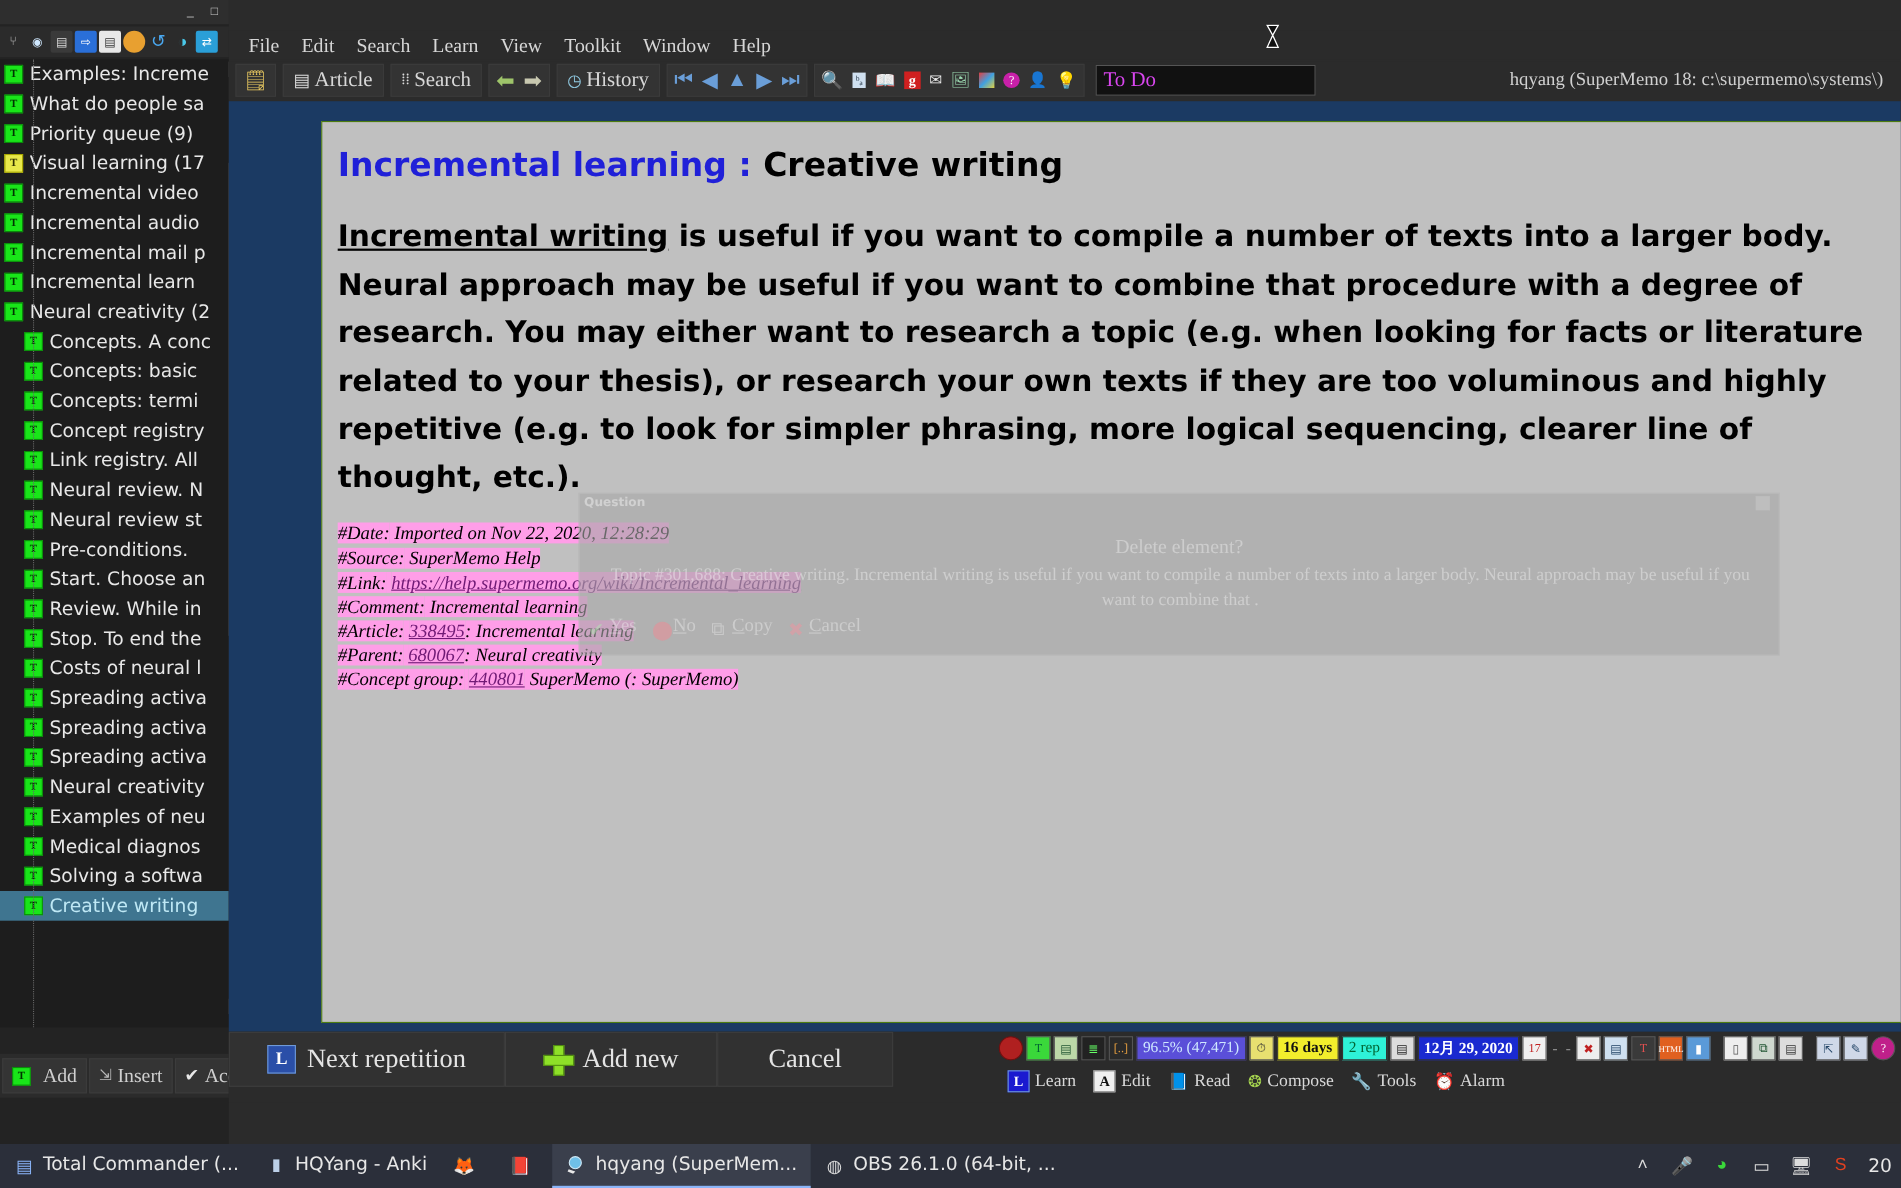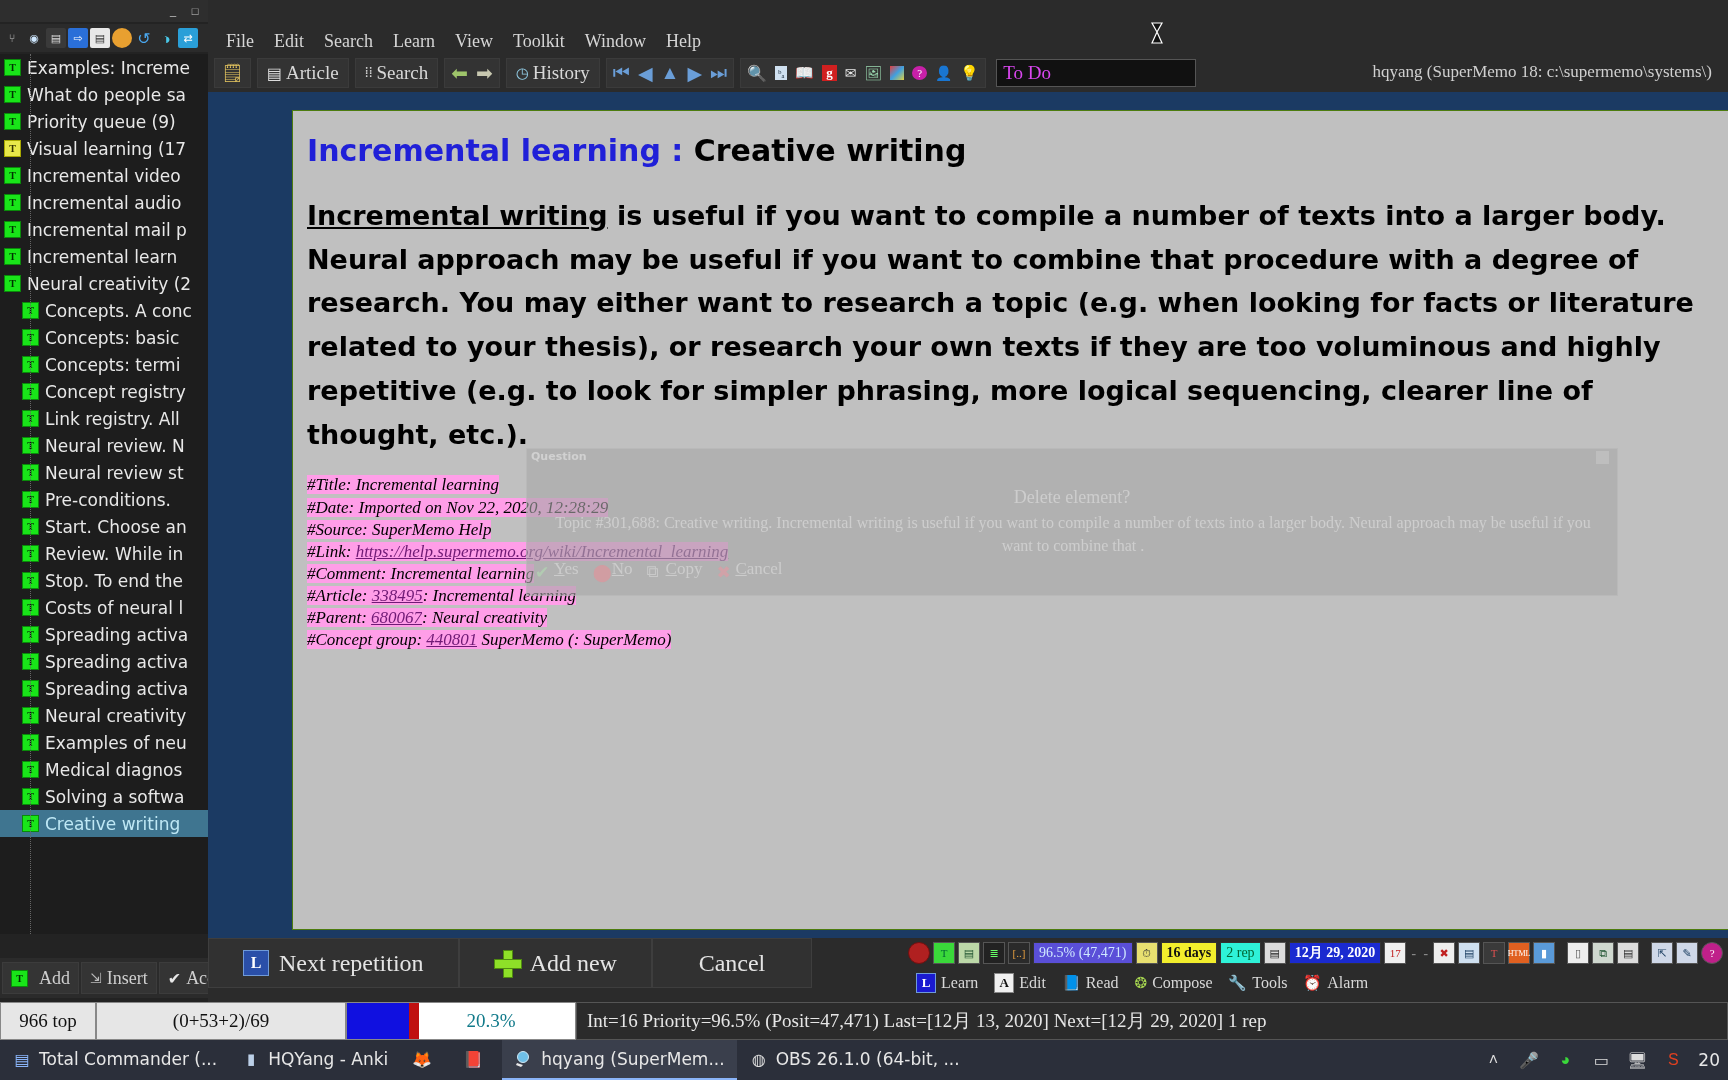--- a/index.html
+++ b/index.html
@@ -542,21 +542,20 @@
     <div class="sm-bluearea">
       <div class="sm-doc">
         <div class="doc-inner">
           <div class="doc-h1">
             <span class="il">Incremental learning</span><span class="il"> : </span><span>Creative writing</span>
           </div>
           <div class="doc-body">
             <u>Incremental writing</u><span> is useful if you want to compile a number of texts into a larger body. Neural approach may be useful if you want to combine that procedure with a degree of research. You may either want to research a topic (e.g. when looking for facts or literature related to your thesis), or research your own texts if they are too voluminous and highly repetitive (e.g. to look for simpler phrasing, more logical sequencing, clearer line of thought, etc.).</span>
           </div>
           <div class="meta" id="meta-list">
-              <div><span class="hl">#Title:</span><span class="hl"> Incremental learning</span></div>
               <div><span class="hl">#Date:</span><span class="hl"> Imported on Nov 22, 2020, 12:28:29</span></div>
               <div><span class="hl">#Source:</span><span class="hl"> SuperMemo Help</span></div>
               <div><span class="hl">#Link:</span><span class="hl"> </span><span class="hl lnk">https://help.supermemo.org/wiki/Incremental_learning</span><span class="hl"></span></div>
               <div><span class="hl">#Comment:</span><span class="hl"> Incremental learning</span></div>
               <div><span class="hl">#Article:</span><span class="hl"> </span><span class="hl lnk">338495</span><span class="hl">: Incremental learning</span></div>
               <div><span class="hl">#Parent:</span><span class="hl"> </span><span class="hl lnk">680067</span><span class="hl">: Neural creativity</span></div>
               <div><span class="hl">#Concept group:</span><span class="hl"> </span><span class="hl lnk">440801</span><span class="hl"> SuperMemo (</span><span class="hl">: SuperMemo)</span></div>
             </div>
         </div>
       </div>
@@ -655,30 +654,20 @@
           <span>Tools</span>
         </div>
         <div class="mode-item">
           <span style="color:#e0e0e0;font-size:15px">⏰</span>
           <span>Alarm</span>
         </div>
       </div>
     </div>
   </div>
 
-  <div class="statusbar">
-    <div class="sb-cell" style="width:96px">966 top</div>
-    <div class="sb-cell" style="width:250px">(0+53+2)/69</div>
-    <div class="sb-progress" style="width:230px">
-      <div class="blue"></div>
-      <div class="red"></div>
-      <span style="position:relative;z-index:2;margin-left:60px">20.3%</span>
-    </div>
-    <div class="sb-dark" style="flex:1">Int=16 Priority=96.5% (Posit=47,471) Last=[12月 13, 2020] Next=[12月 29, 2020] 1 rep</div>
-  </div>
 
   <div class="taskbar">
     <div class="task-item">
       <span class="task-ico" style="color:#8ab4f8;font-size:16px">▤</span>
       <span>Total Commander (...</span>
     </div>
     <div class="task-item">
       <span class="task-ico" style="color:#bcd0e8;font-size:15px">▮</span>
       <span>HQYang - Anki</span>
     </div>

